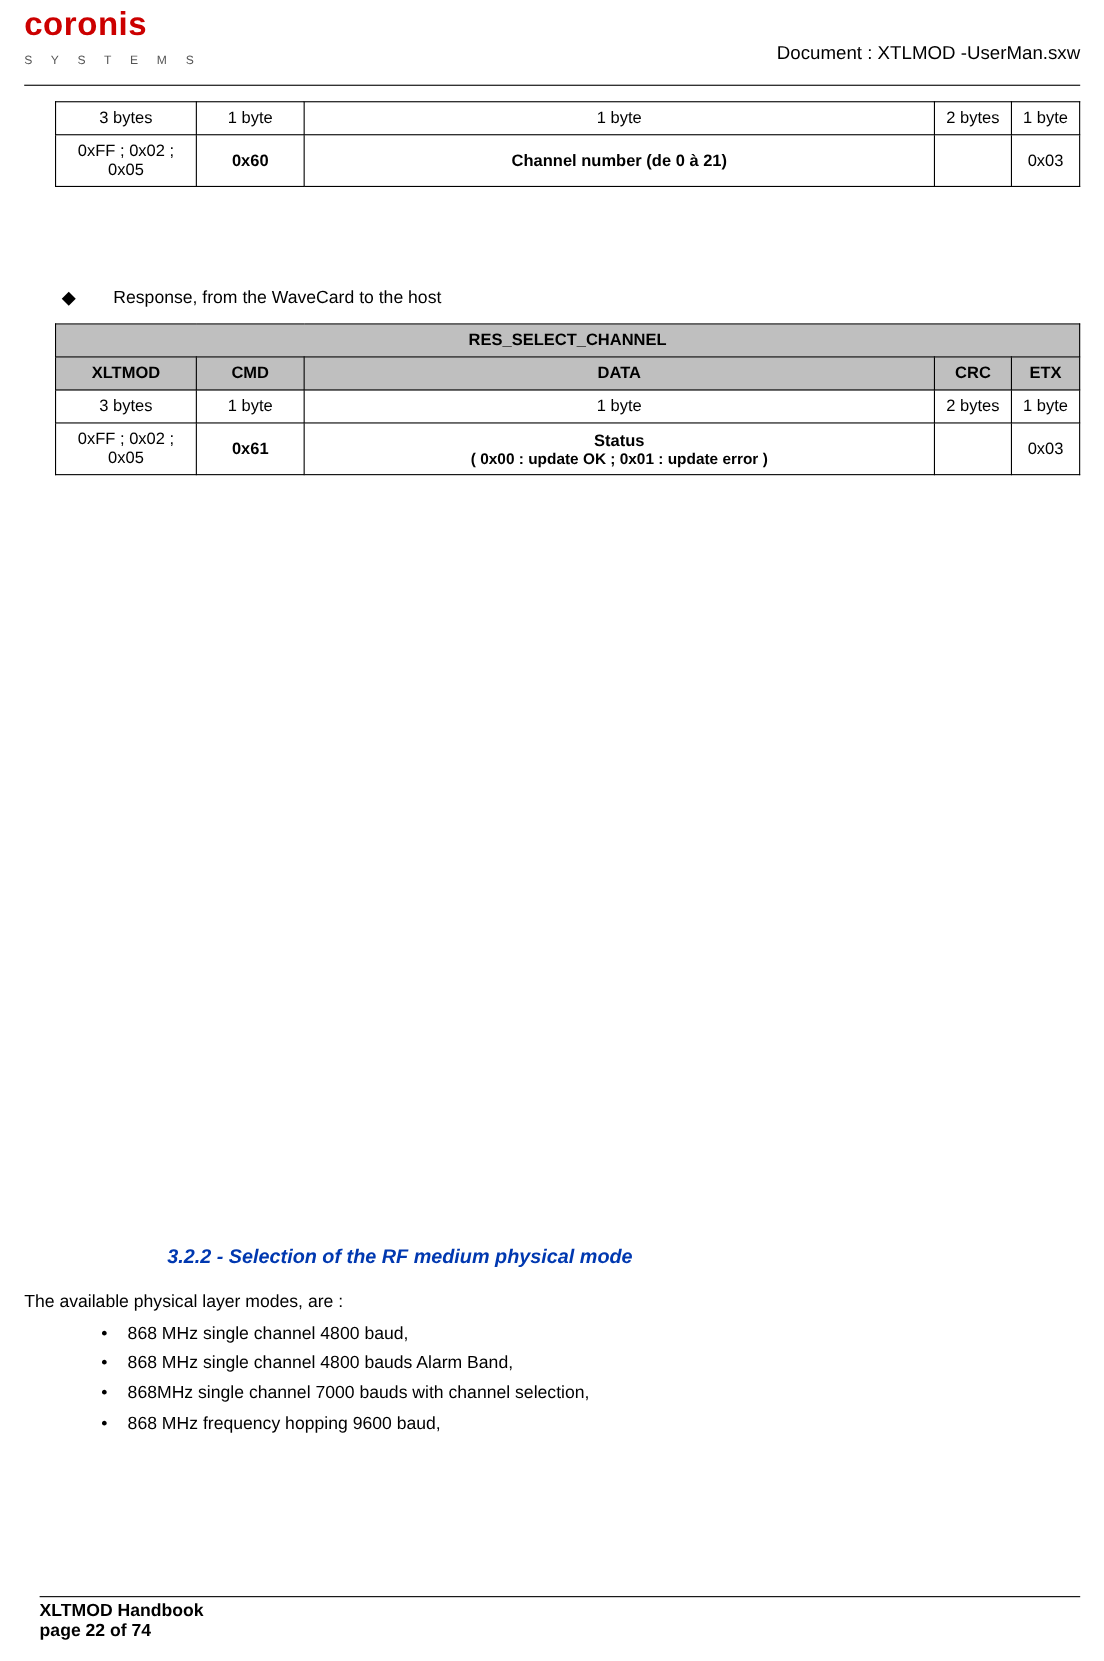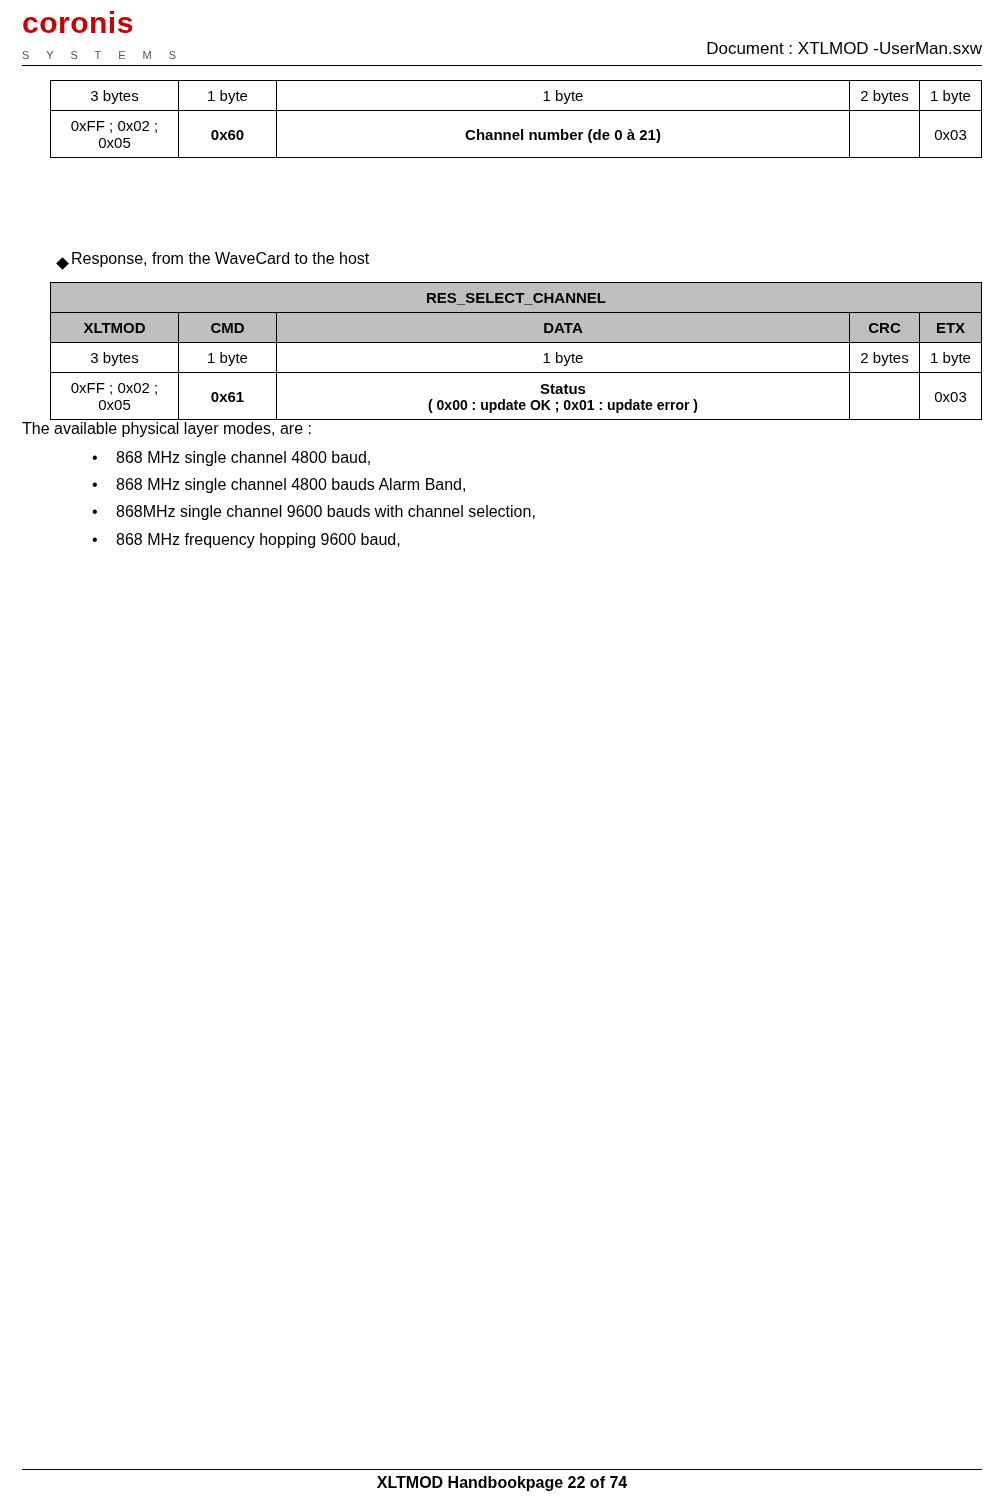--- a/index.html
+++ b/index.html
@@ -16,21 +16,21 @@
     width: 1004px;
     min-height: 1510px;
     padding: 8px 22px 12px 22px;
     position: relative;
   }
   .top-row {
     display: flex;
     justify-content: space-between;
     align-items: flex-end;
     border-bottom: 1.5px solid #000;
-    padding-bottom: 4px;
+    padding-bottom: 16px;
   }
   .logo {
     display: flex;
     flex-direction: column;
     line-height: 1;
   }
   .logo-main {
     font-size: 30px;
     font-weight: bold;
     color: #c00;
@@ -68,22 +68,22 @@
   table.proto .title-row td { background: #bfbfbf; font-weight: bold; }
   table.proto .data-bold { font-weight: bold; }
   .col-hdr { width: 128px; }
   .col-cmd { width: 98px; }
   .col-crc { width: 70px; }
   .col-etx { width: 62px; }
 
   .resp-block { margin-top: 92px; }
   .bullet-line {
     display: flex;
-    align-items: flex-end;
-    gap: 0;
+    align-items: center;
+    gap: 32px;
     margin-left: 36px;
     margin-bottom: 14px;
     font-size: 16px;
   }
   .bullet-diamond {
     width: 9px; height: 9px;
     background: #000;
     transform: rotate(45deg);
     flex: 0 0 auto;
     margin-right: 4px;
@@ -116,29 +116,30 @@
   }
   ul.modes li::before {
     content: "•";
     position: absolute;
     left: 0;
     top: 0;
     font-size: 16px;
   }
   .footer {
     position: absolute;
-    left: 22px;
+    left: 36px;
     right: 22px;
     bottom: 18px;
     border-top: 1.5px solid #000;
     display: flex;
-    justify-content: center;
+    justify-content: space-between;
     font-weight: bold;
     font-size: 16px;
     padding-top: 4px;
+    flex-direction: column;
   }
   .status-sub {
     font-weight: bold;
     font-size: 14px;
   }
   .status-line1 { font-weight: bold; }
 </style>
 </head>
 <body>
 
@@ -205,25 +206,26 @@
             <div class="status-line1">Status</div>
             <div class="status-sub">( 0x00 : update OK ; 0x01 : update error )</div>
           </td>
           <td class="col-crc"></td>
           <td class="col-etx">0x03</td>
         </tr>
       </tbody>
         </table>
     </div>
 
+    <div class="section-head">3.2.2 - Selection of the RF medium  physical mode</div>
     <div class="para">The available physical layer modes, are :</div>
     <ul class="modes">
       <li>868 MHz  single channel  4800 baud,</li>
       <li>868 MHz single channel 4800 bauds Alarm Band,</li>
-      <li>868MHz single channel  9600 bauds with channel selection,</li>
+      <li>868MHz single channel  7000 bauds with channel selection,</li>
       <li>868 MHz frequency hopping 9600 baud,</li>
     </ul>
 
   </div>
 
   <div class="footer">
     <span>XLTMOD Handbook</span>
     <span>page 22 of 74</span>
   </div>
 

